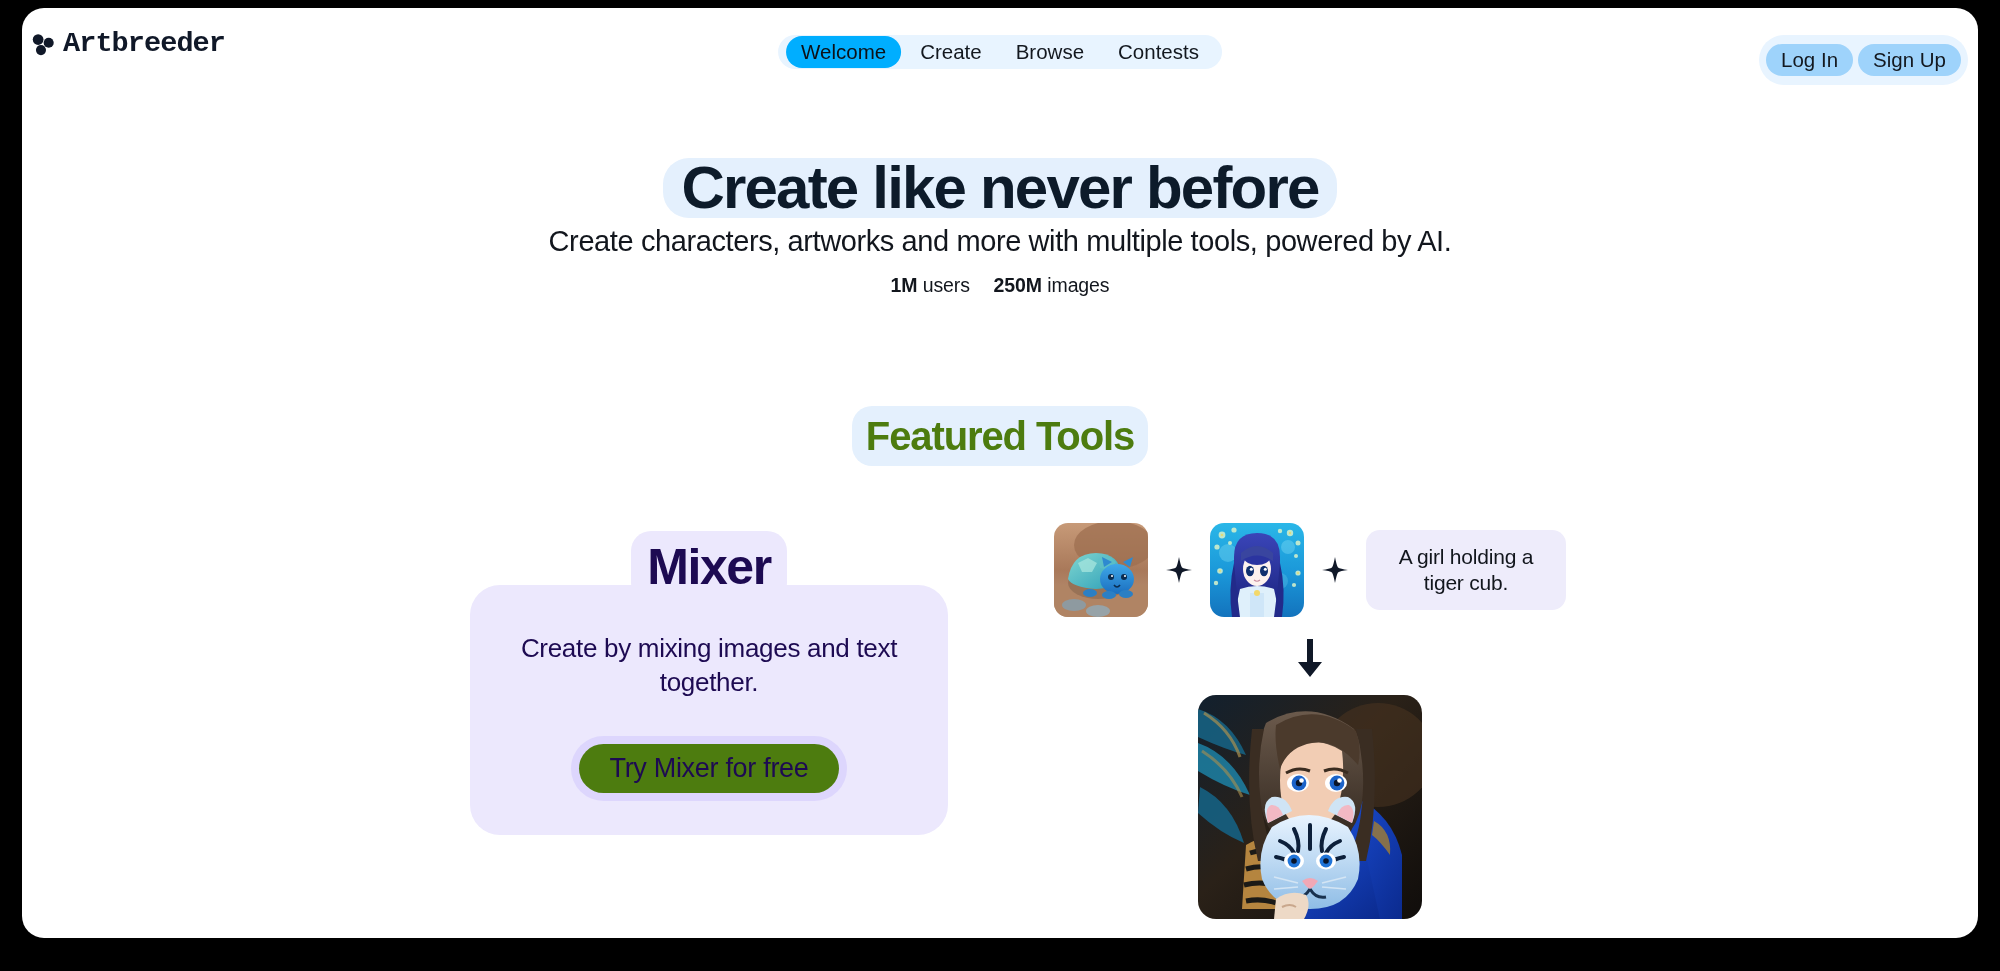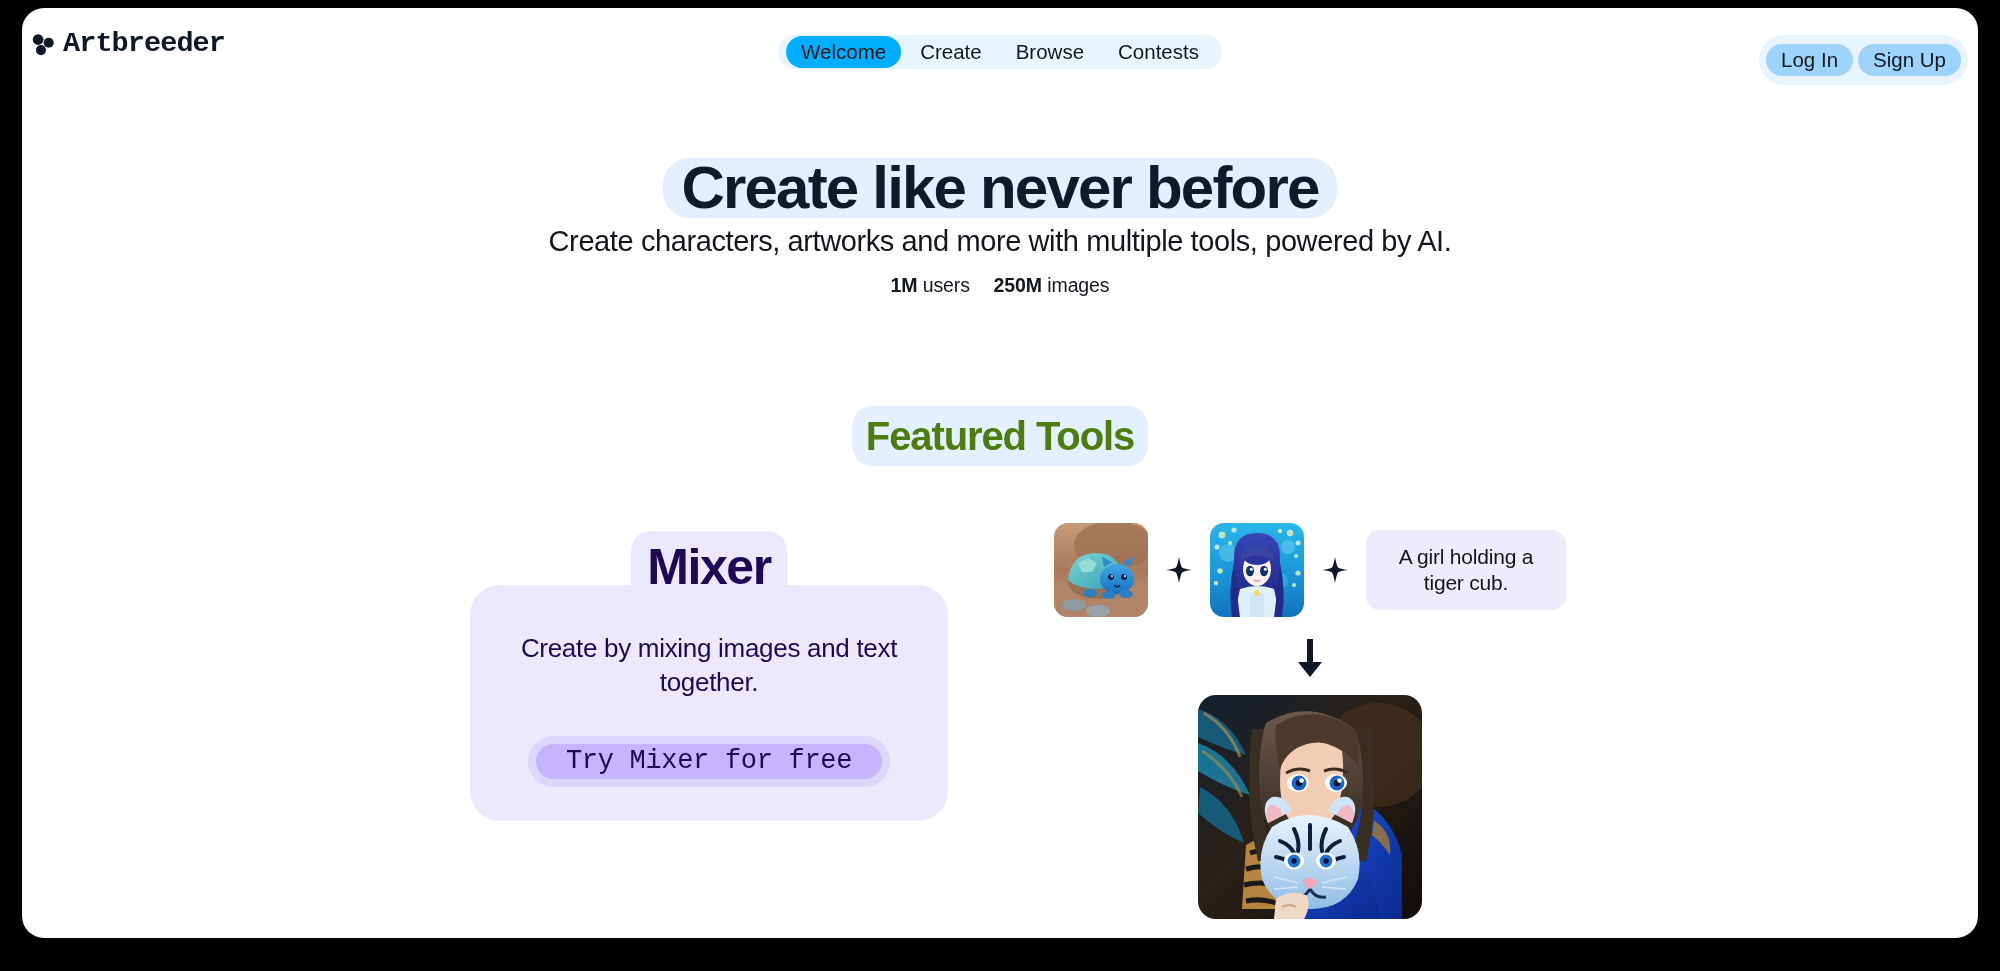--- a/index.html
+++ b/index.html
@@ -238,30 +238,30 @@
     display: flex;
     justify-content: center;
   }
   .mixer-cta-halo {
     background: #ddd6fd;
     border-radius: 999px;
     padding: 8px;
     display: inline-block;
   }
   .mixer-cta {
-    background: #c4b5fd;
+    background: #4d7c0f;
     border: none;
     border-radius: 999px;
-    padding: 2px 30px;
+    padding: 9px 30px;
     font-size: 27px;
     color: #1d0a52;
     letter-spacing: -0.3px;
     line-height: 1.15;
     cursor: pointer;
-    font-family: Liberation Mono, monospace;
+    font-family: Liberation Sans, sans-serif;
     white-space: nowrap;
   }
 
   
   .demo-col {
     display: flex;
     flex-direction: column;
     align-items: center;
     padding-top: 20px;
   }

